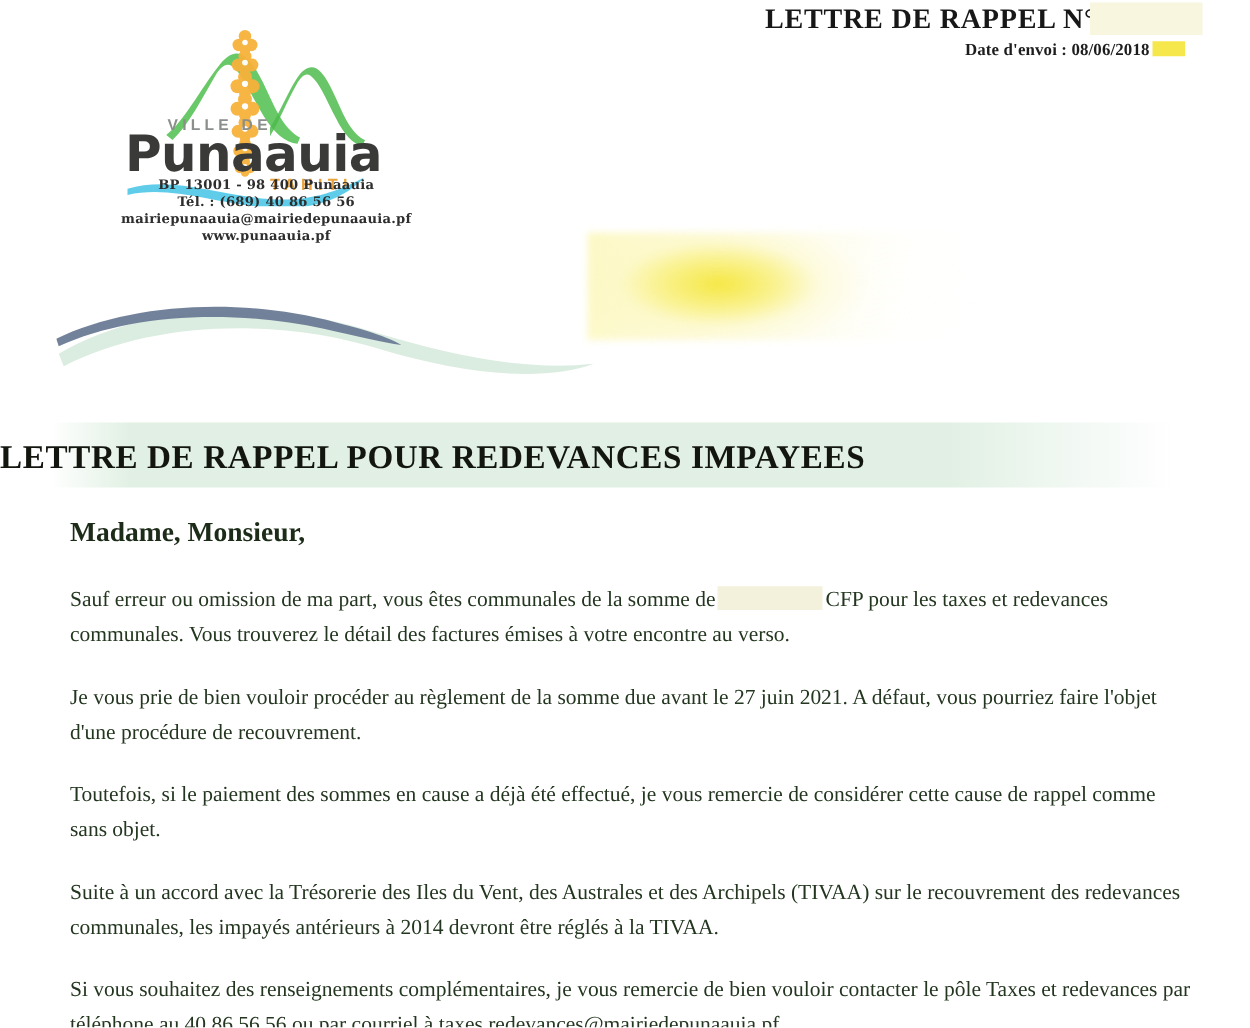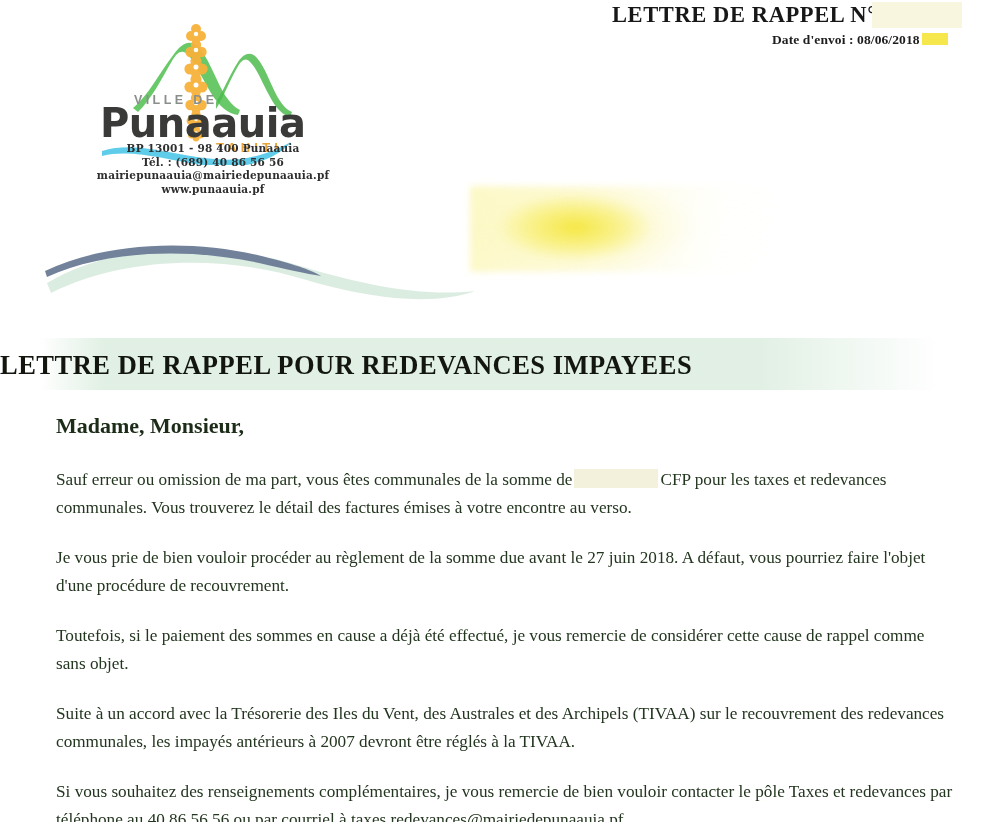--- a/index.html
+++ b/index.html
@@ -271,23 +271,23 @@
 
   <div class="title-band"></div>
   <div class="doc-title">LETTRE DE RAPPEL POUR REDEVANCES IMPAYEES</div>
 
   <div class="body-text">
 
     <p class="salutation">Madame, Monsieur,</p>
 
     <p class="para"><span>Sauf erreur ou omission de ma part, vous êtes communales de la somme de</span><span class="redaction-inline"></span><span>CFP pour les taxes et redevances communales. Vous trouverez le détail des factures émises à votre encontre au verso.</span></p>
 
-    <p class="para">Je vous prie de bien vouloir procéder au règlement de la somme due avant le 27 juin 2018. A défaut, vous pourriez faire l'objet d'une procédure de recouvrement.</p>
+    <p class="para">Je vous prie de bien vouloir procéder au règlement de la somme due avant le 27 juin 2021. A défaut, vous pourriez faire l'objet d'une procédure de recouvrement.</p>
 
     <p class="para">Toutefois, si le paiement des sommes en cause a déjà été effectué, je vous remercie de considérer cette cause de rappel comme sans objet.</p>
 
-    <p class="para">Suite à un accord avec la Trésorerie des Iles du Vent, des Australes et des Archipels (TIVAA) sur le recouvrement des redevances communales, les impayés antérieurs à 2007 devront être réglés à la TIVAA.</p>
+    <p class="para">Suite à un accord avec la Trésorerie des Iles du Vent, des Australes et des Archipels (TIVAA) sur le recouvrement des redevances communales, les impayés antérieurs à 2014 devront être réglés à la TIVAA.</p>
 
     <p class="para tight">Si vous souhaitez des renseignements complémentaires, je vous remercie de bien vouloir contacter le pôle Taxes et redevances par téléphone au 40 86 56 56 ou par courriel à taxes.redevances@mairiedepunaauia.pf.</p>
 
   </div>
 
 </div>
 
 </body></html>

